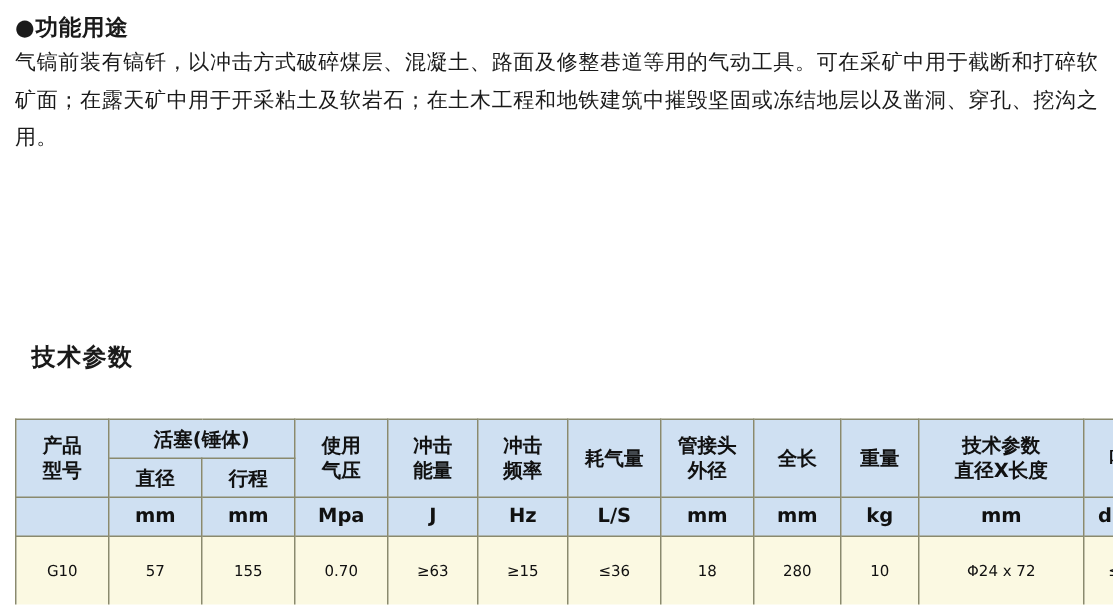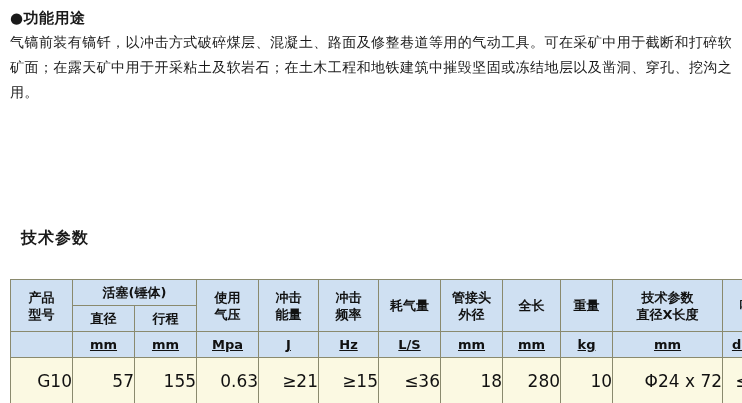--- a/index.html
+++ b/index.html
@@ -67,29 +67,27 @@
     color: #111;
   }
   table.spec thead td, table.spec thead th {
     background: #cfe0f2;
     height: 25px;
   }
   table.spec tbody td {
     background: #fbf9e2;
     height: 46px;
     font-weight: normal;
-    font-size: 17px;
-    text-align: right;
+    font-size: 10px;
   }
   .hdr-tall {
     height: 75px;
   }
   .unit-row td {
     height: 25px;
-    text-decoration: underline;
   }
   
   col.c0 { width: 62px; }
   col.c1 { width: 62px; }
   col.c2 { width: 62px; }
   col.c3 { width: 62px; }
   col.c4 { width: 60px; }
   col.c5 { width: 60px; }
   col.c6 { width: 62px; }
   col.c7 { width: 62px; }
@@ -192,22 +190,22 @@
           <td>kg</td>
           <td>mm</td>
           <td>dB(A)</td>
         </tr>
       </thead>
       <tbody>
         <tr>
           <td>G10</td>
           <td>57</td>
           <td>155</td>
-          <td>0.63</td>
-          <td>≥21</td>
+          <td>0.70</td>
+          <td>≥63</td>
           <td>≥15</td>
           <td>≤36</td>
           <td>18</td>
           <td>280</td>
           <td>10</td>
           <td>Φ24 x 72</td>
           <td>≤118</td>
         </tr>
       </tbody>
     </table>

